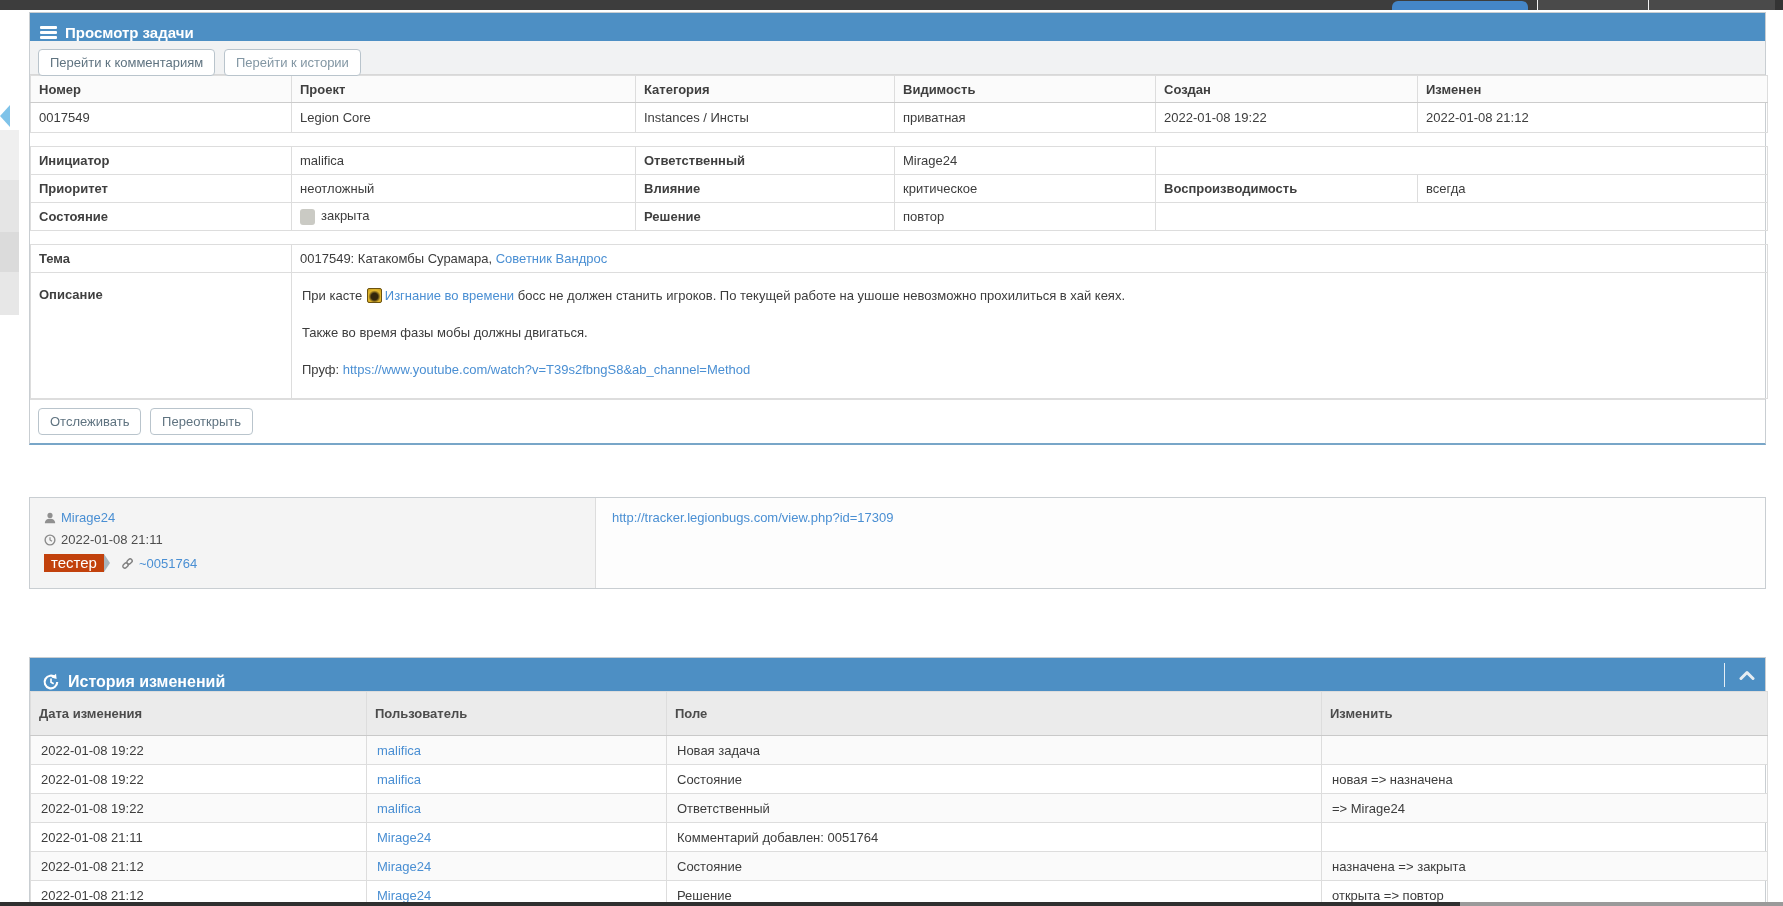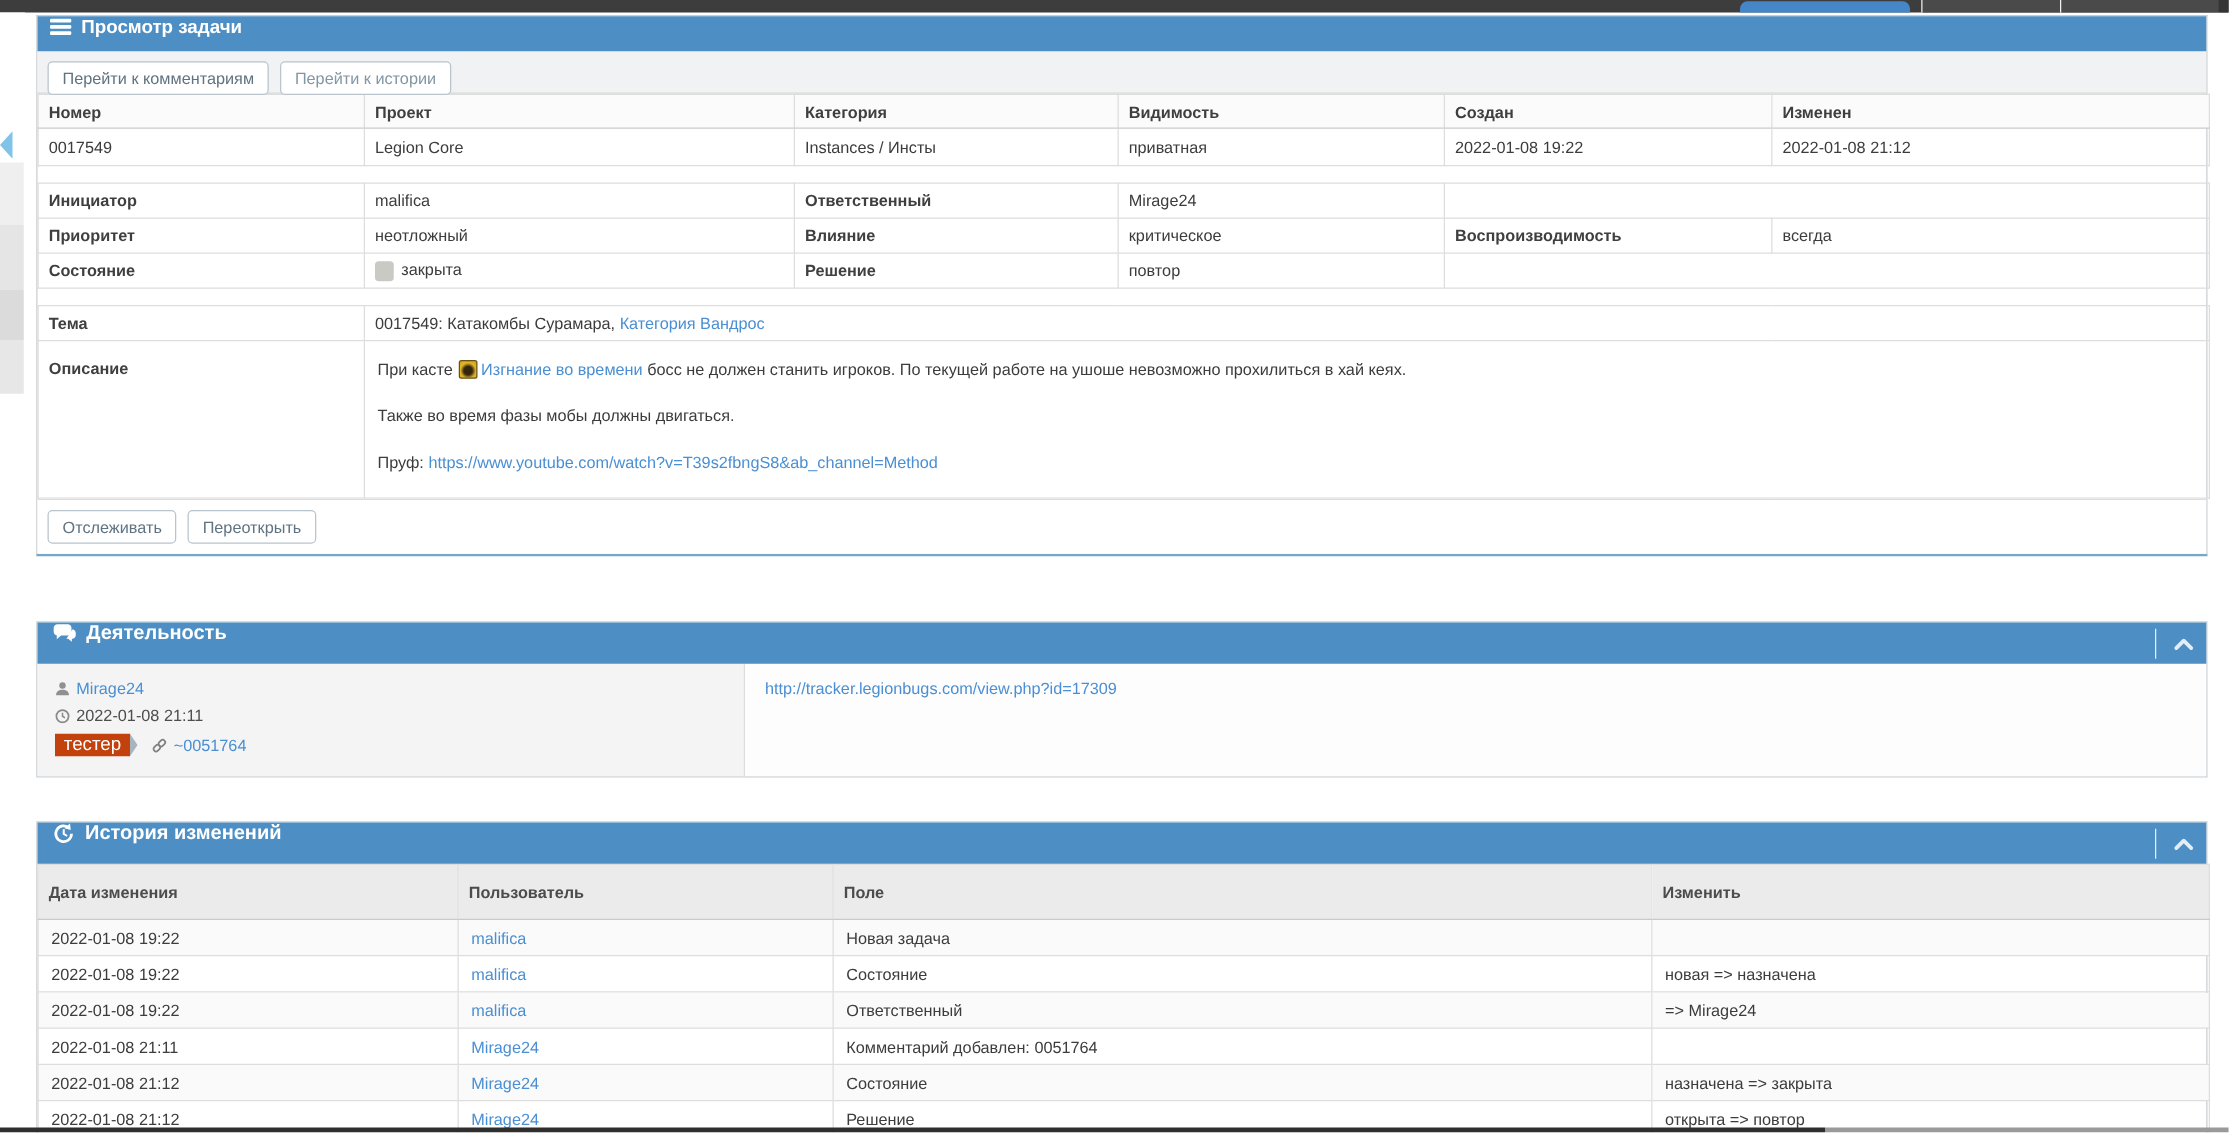--- a/index.html
+++ b/index.html
@@ -22,21 +22,21 @@
   
   .sliver { position:absolute; left:0; top:10px; width:20px; height:300px; background:#fff; }
   .sliver .seg { position:absolute; left:0; width:19px; }
   .sidebar-chevron { position:absolute; left:0; top:95px; width:0; height:0;
     border-top:11px solid transparent; border-bottom:11px solid transparent;
     border-right:10px solid #7fc3e9; cursor:pointer; }
 
   
   .widget { position:absolute; left:29px; width:1737px; background:#fff;
     border:1px solid #c9ced2; }
-  .w-header { height:28px; background:#4d8fc4; color:#fff; display:flex; align-items:flex-start;
+  .w-header { height:28px; background:#4d8fc4; color:#fff; display:flex; align-items:flex-end;
     padding:0 10px; font-size:15px; font-weight:600; position:relative; }
   .w-header.tall { height:33px; font-size:16px; padding:0 12px; }
   .w-title { margin-left:8px; }
   .hamburger { display:inline-block; width:17px; }
   .hamburger div { height:3px; background:#fff; margin:2px 0; border-radius:1px; }
   .collapse-box { position:absolute; right:10px; top:0; height:100%; display:flex; align-items:center; }
   .collapse-sep { width:1px; height:24px; background:rgba(255,255,255,.85); margin-right:14px; }
   .collapse-btn { cursor:pointer; display:flex; align-items:center; }
 
   
@@ -203,58 +203,41 @@
         <col style="width:344px">
         <col style="width:259px">
         <col style="width:261px">
         <col style="width:262px">
         <col style="width:350px">
       </colgroup>
     <tbody>
       <tr>
         <td class="lbl">Тема</td>
         <td colspan="5">
-          <span>0017549: Катакомбы Сурамара, </span><a href="#">Категория Вандрос</a>
+          <span>0017549: Катакомбы Сурамара, </span><a href="#">Советник Вандрос</a>
         </td>
       </tr>
       <tr>
         <td class="lbl" style="vertical-align:top;padding-top:14px;">Описание</td>
         <td colspan="5" class="desc-cell" style="height:120px;">
           <p><span>При касте </span><span class="spell-icon"></span><a href="#">Изгнание во времени</a><span> босс не должен станить игроков. По текущей работе на ушоше невозможно прохилиться в хай кеях.</span></p>
           <p>Также во время фазы мобы должны двигаться.</p>
           <p><span>Пруф: </span><a href="#">https://www.youtube.com/watch?v=T39s2fbngS8&amp;ab_channel=Method</a></p>
         </td>
       </tr>
     </tbody>
   </table>
 
   <div class="footer-strip">
     <span class="btn">Отслеживать</span>
     <span class="btn">Переоткрыть</span>
   </div>
 </div>
 
 <div class="widget" style="top:497px;">
-  <div class="w-header tall">
-    <span class="inline-ico">
-      <svg width="19" height="17" viewBox="0 0 20 17">
-        <path d="M1 4.2C1 2.4 2.5 1 4.3 1h8.4C14.5 1 16 2.4 16 4.2v3.1c0 1.8-1.5 3.2-3.3 3.2H7.2L3.6 13.6v-3.1h.7C2.5 10.5 1 9.1 1 7.3z" fill="#fff"></path>
-        <path d="M17 5.3c1.5.4 2.6 1.7 2.6 3.2v1.6c0 1.8-1.4 3.2-3.1 3.2h-.2v2.5l-3.1-2.6h-1.5" fill="#fff"></path>
-      </svg>
-    </span>
-    <span class="w-title">Деятельность</span>
-    <span class="collapse-box">
-      <span class="collapse-sep"></span>
-      <span class="collapse-btn">
-        <svg width="16" height="12" viewBox="0 0 16 12">
-          <path d="M2 9.5 8 3.5 14 9.5" fill="none" stroke="#e6edf2" stroke-width="3" stroke-linecap="round" stroke-linejoin="round"></path>
-        </svg>
-      </span>
-    </span>
-  </div>
   <div class="act-body">
     <div class="act-meta">
       <div class="line">
         <span class="inline-ico">
           <svg width="12" height="12" viewBox="0 0 14 14">
               <circle cx="7" cy="4" r="3" fill="#909090"></circle>
               <path d="M1 13c0-3.3 2.7-5 6-5s6 1.7 6 5z" fill="#909090"></path>
             </svg>
         </span>
         <a href="#">Mirage24</a>

